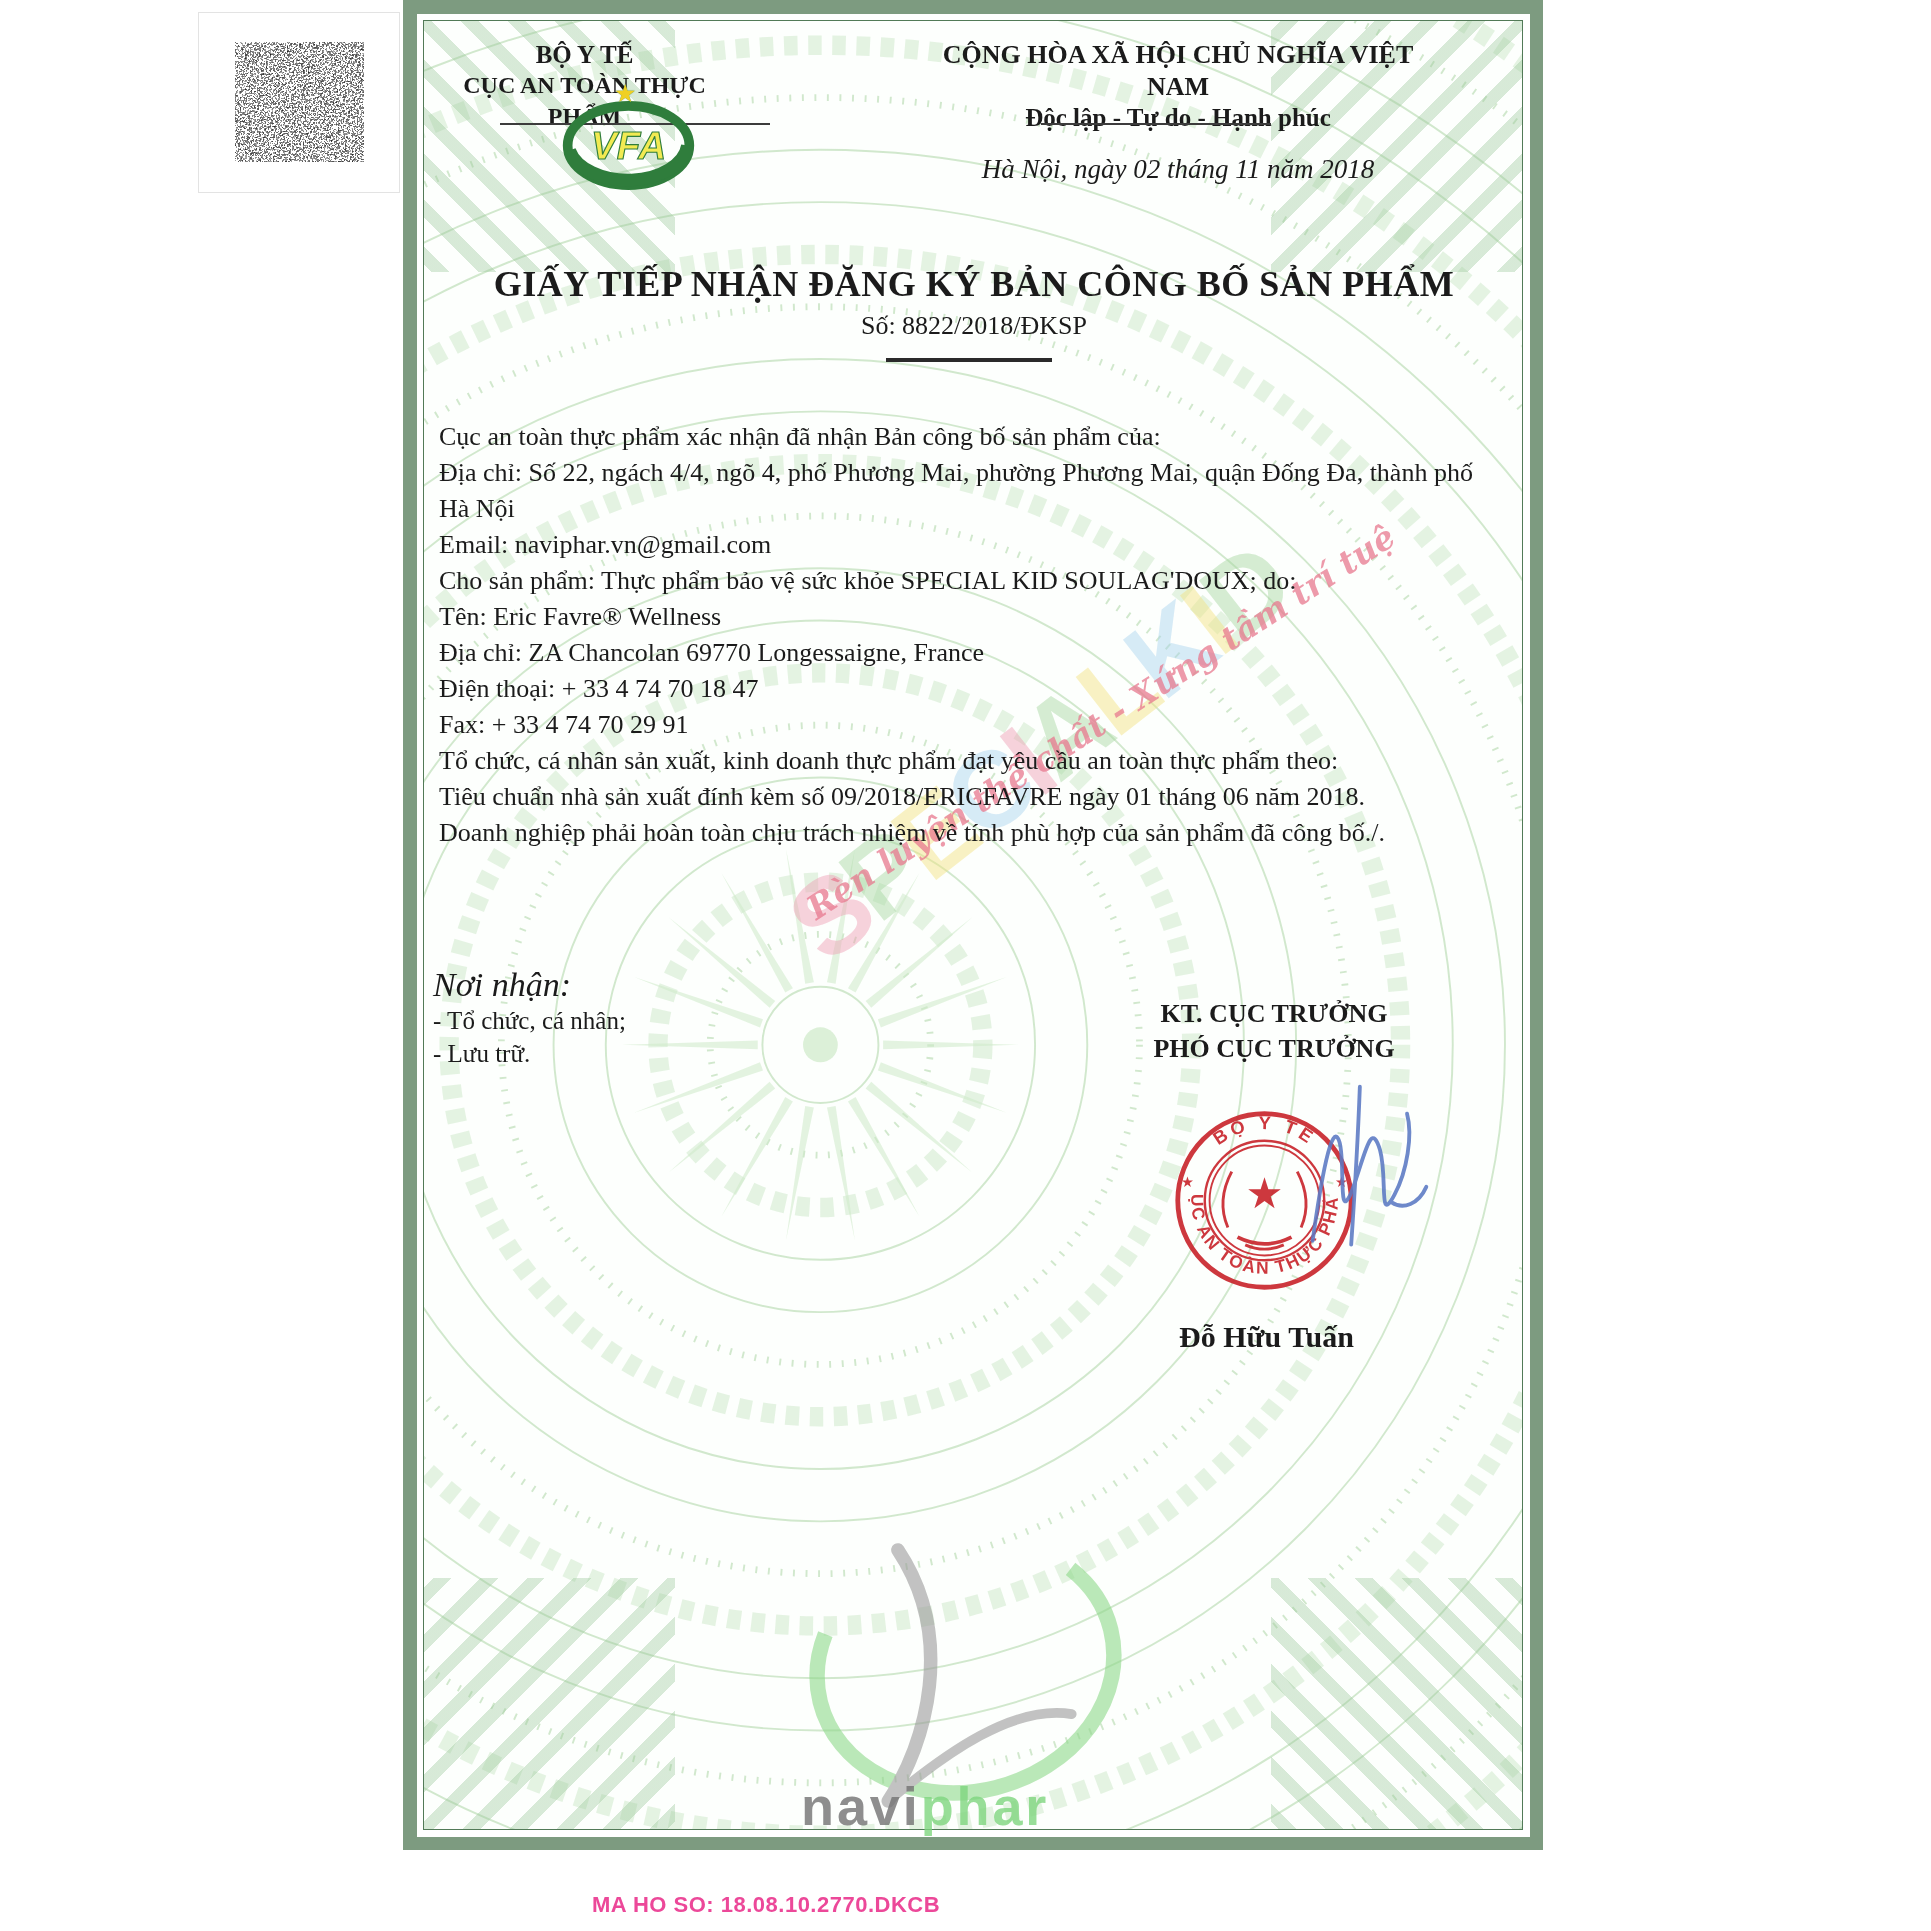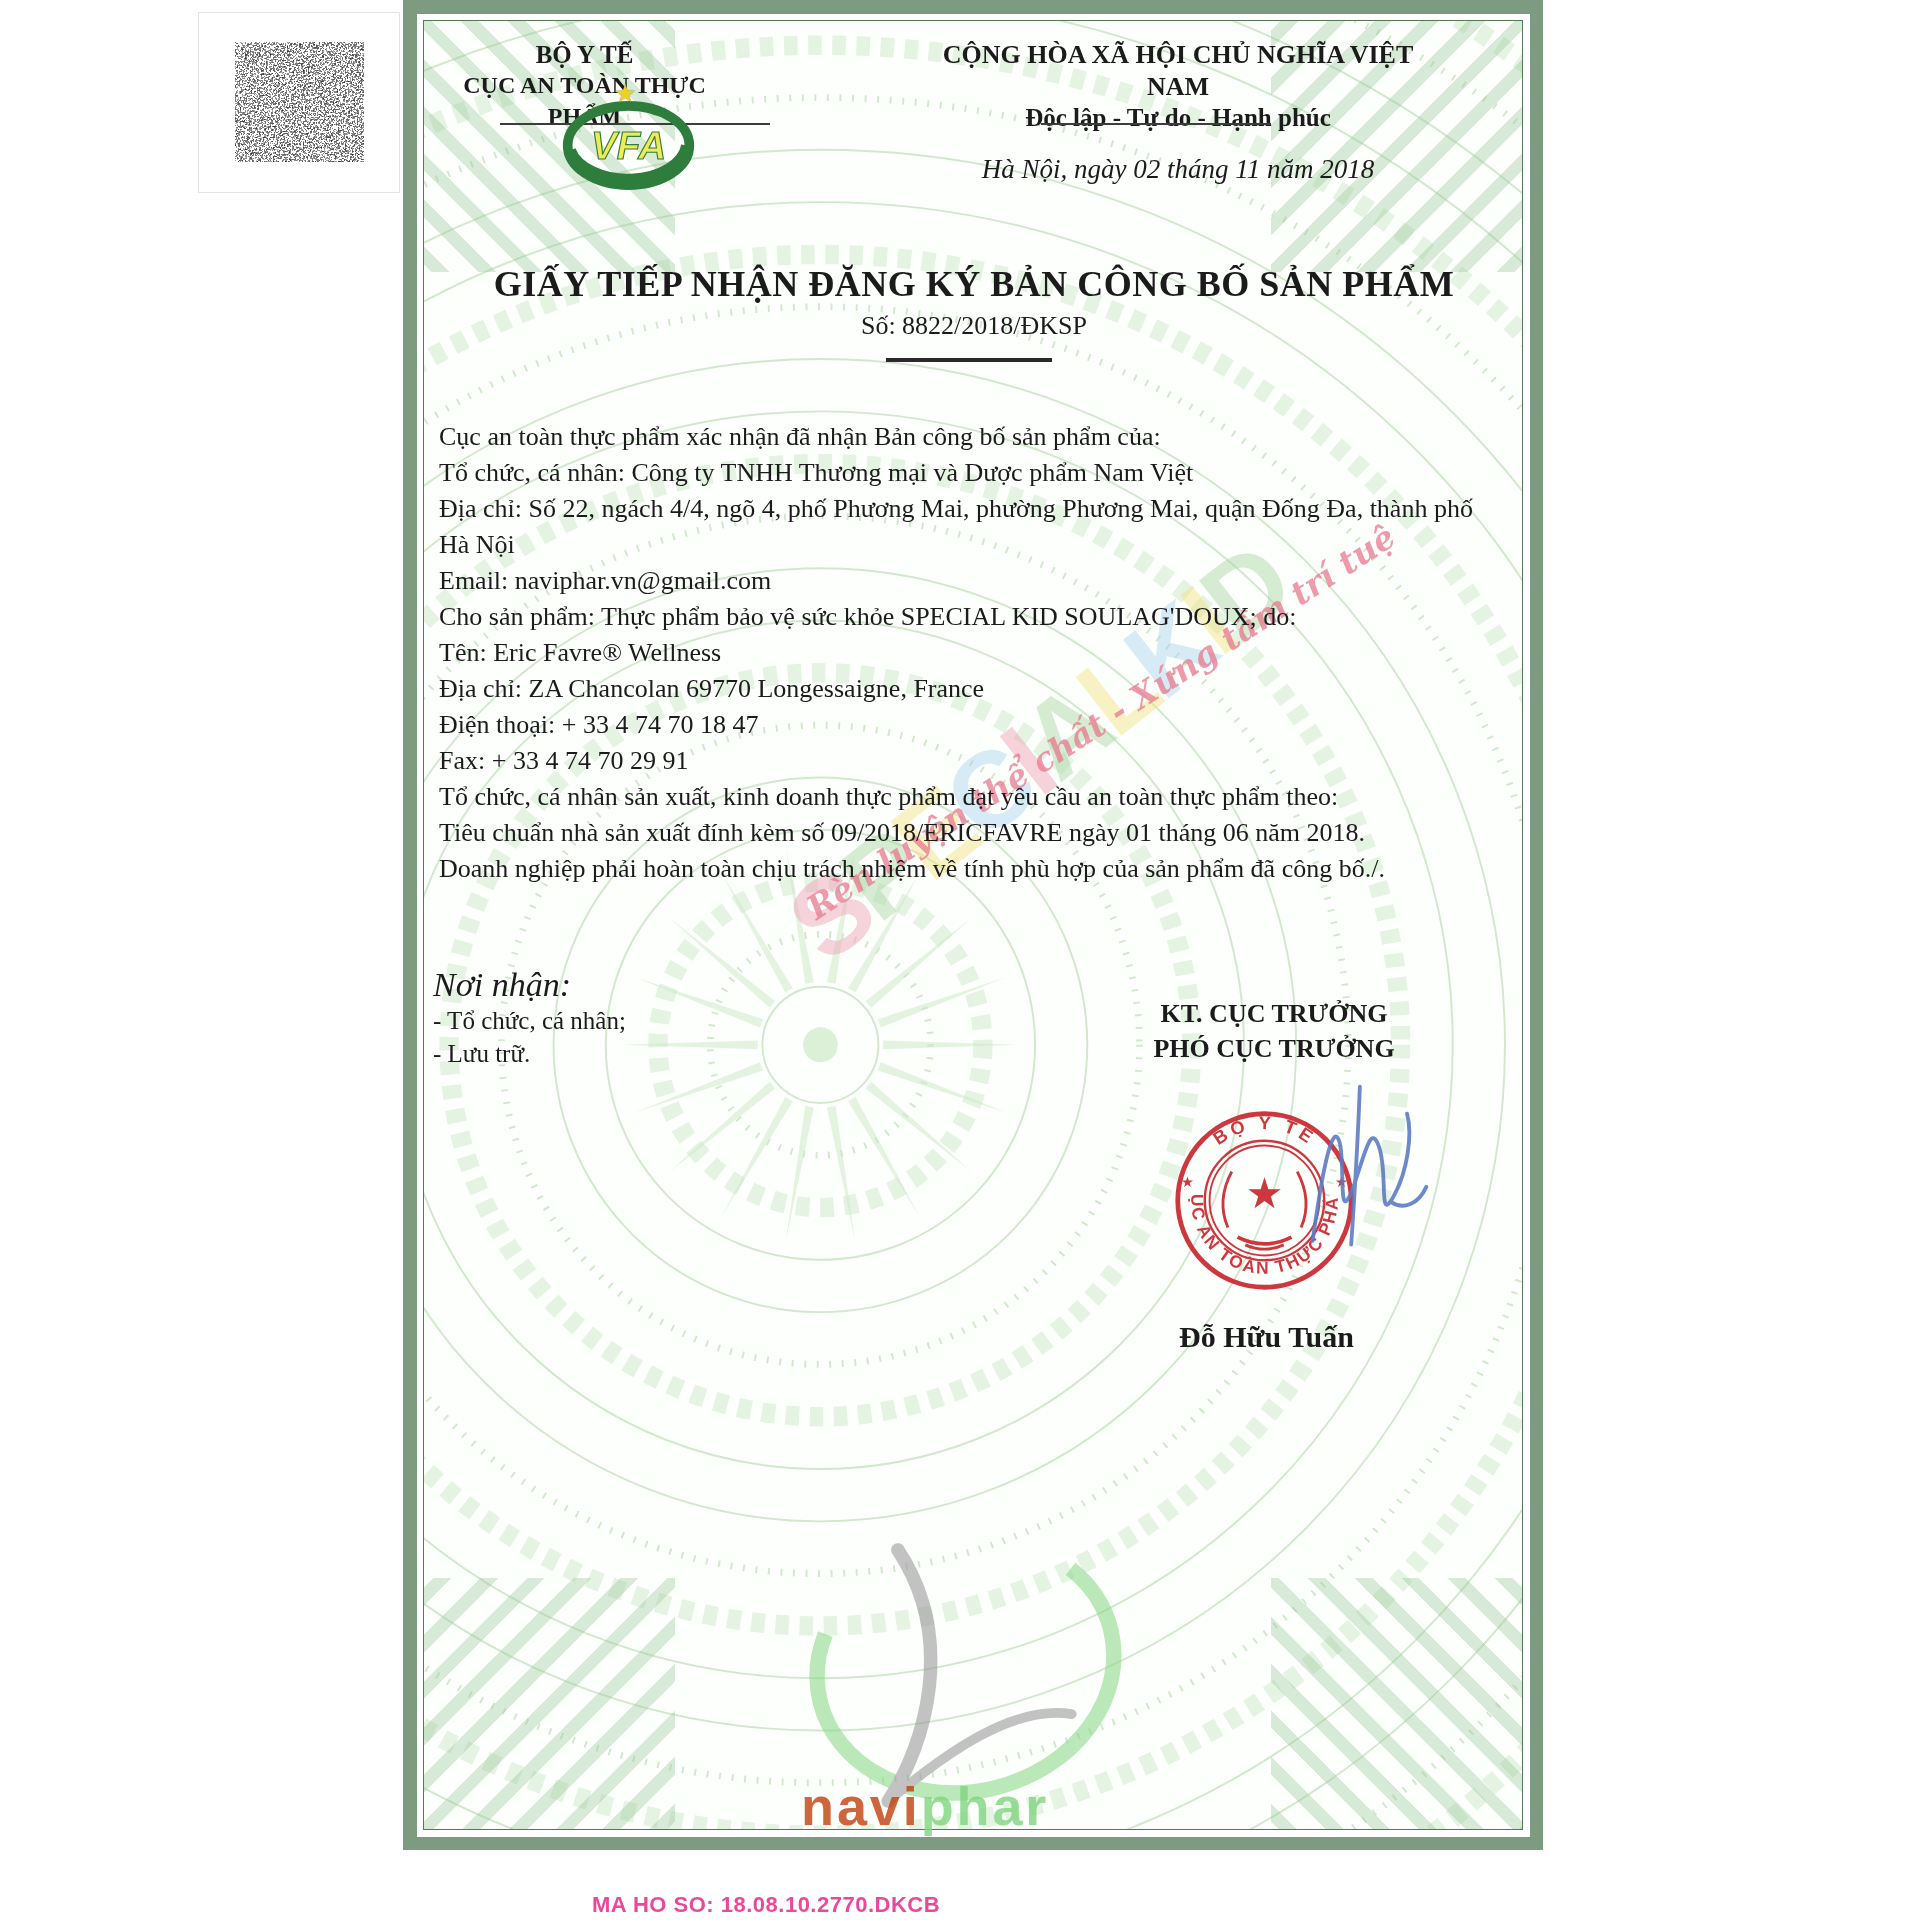--- a/index.html
+++ b/index.html
@@ -63,21 +63,21 @@
 
   
   .wm-brand{left:1038px;top:753px;transform:translate(-50%,-50%) rotate(-38deg);
             font-family:"Liberation Sans","DejaVu Sans",sans-serif;font-weight:bold;
             font-size:108px;letter-spacing:-5.8px;opacity:.45;white-space:nowrap;z-index:1;}
   .wm-slogan{left:1101px;top:722px;transform:translate(-50%,-50%) rotate(-33deg);
              font-style:italic;font-weight:bold;font-size:33px;color:#e8798f;opacity:.75;
              white-space:nowrap;z-index:1;font-family:"DejaVu Serif",serif;}
   .wm-navi{left:801px;top:1775px;font-family:"Liberation Sans","DejaVu Sans",sans-serif;
            font-weight:bold;font-size:54px;letter-spacing:2.9px;opacity:.8;z-index:1;white-space:nowrap;}
-  .wm-navi .p1{color:#c2410c;}
+  .wm-navi .p1{color:#737373;}
   .wm-navi .p2{color:#7fd67f;}
   .wm-swoosh{left:782px;top:1492px;width:367px;height:338px;z-index:1;opacity:.6;}
 
   
   .file-code{left:573px;top:1892px;width:386px;text-align:center;z-index:2;
              font-family:"Liberation Sans","DejaVu Sans",sans-serif;font-size:22px;
              font-weight:600;color:#ec4899;letter-spacing:0.5px;}
 </style>
 </head>
 <body>
@@ -177,21 +177,20 @@
   </div>
   <div class="abs rule-right"></div>
   <div class="abs dateline">Hà Nội, ngày 02 tháng 11 năm 2018</div>
 
   <div class="abs title">GIẤY TIẾP NHẬN ĐĂNG KÝ BẢN CÔNG BỐ SẢN PHẨM</div>
   <div class="abs doc-number">Số: 8822/2018/ĐKSP</div>
   <div class="abs title-rule"></div>
 
   <div class="abs body-block">
     <p>Cục an toàn thực phẩm xác nhận đã nhận Bản công bố sản phẩm của:</p>
-    <p>Tổ chức, cá nhân: Công ty TNHH Thương mại và Dược phẩm Nam Việt</p>
     <p>Địa chỉ: Số 22, ngách 4/4, ngõ 4, phố Phương Mai, phường Phương Mai, quận Đống Đa, thành phố Hà Nội</p>
     <p>Email: naviphar.vn@gmail.com</p>
     <p>Cho sản phẩm: Thực phẩm bảo vệ sức khỏe SPECIAL KID SOULAG'DOUX; do:</p>
     <p>Tên: Eric Favre® Wellness</p>
     <p>Địa chỉ: ZA Chancolan 69770 Longessaigne, France</p>
     <p>Điện thoại: + 33 4 74 70 18 47</p>
     <p>Fax: + 33 4 74 70 29 91</p>
     <p>Tổ chức, cá nhân sản xuất, kinh doanh thực phẩm đạt yêu cầu an toàn thực phẩm theo:</p>
     <p>Tiêu chuẩn nhà sản xuất đính kèm số 09/2018/ERICFAVRE ngày 01 tháng 06 năm 2018.</p>
     <p>Doanh nghiệp phải hoàn toàn chịu trách nhiệm về tính phù hợp của sản phẩm đã công bố./.</p>

